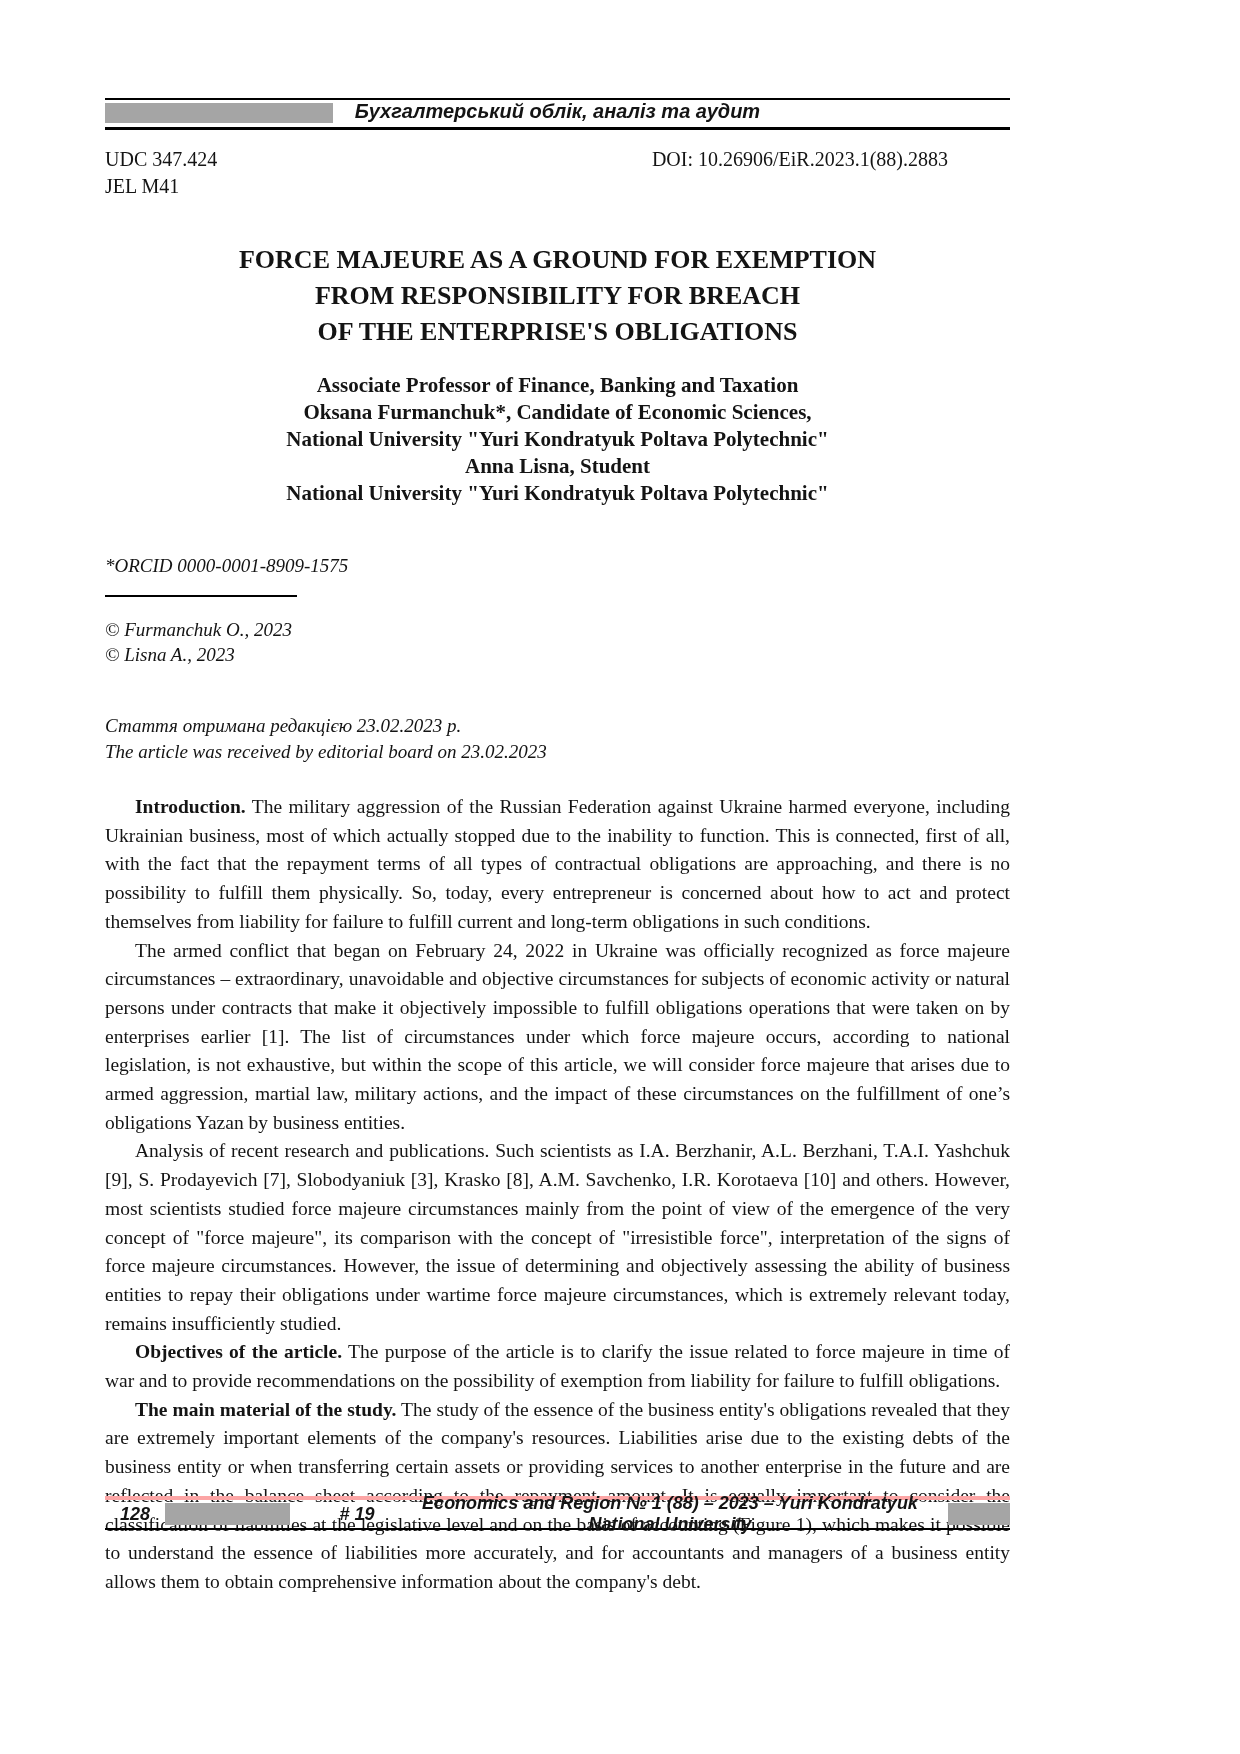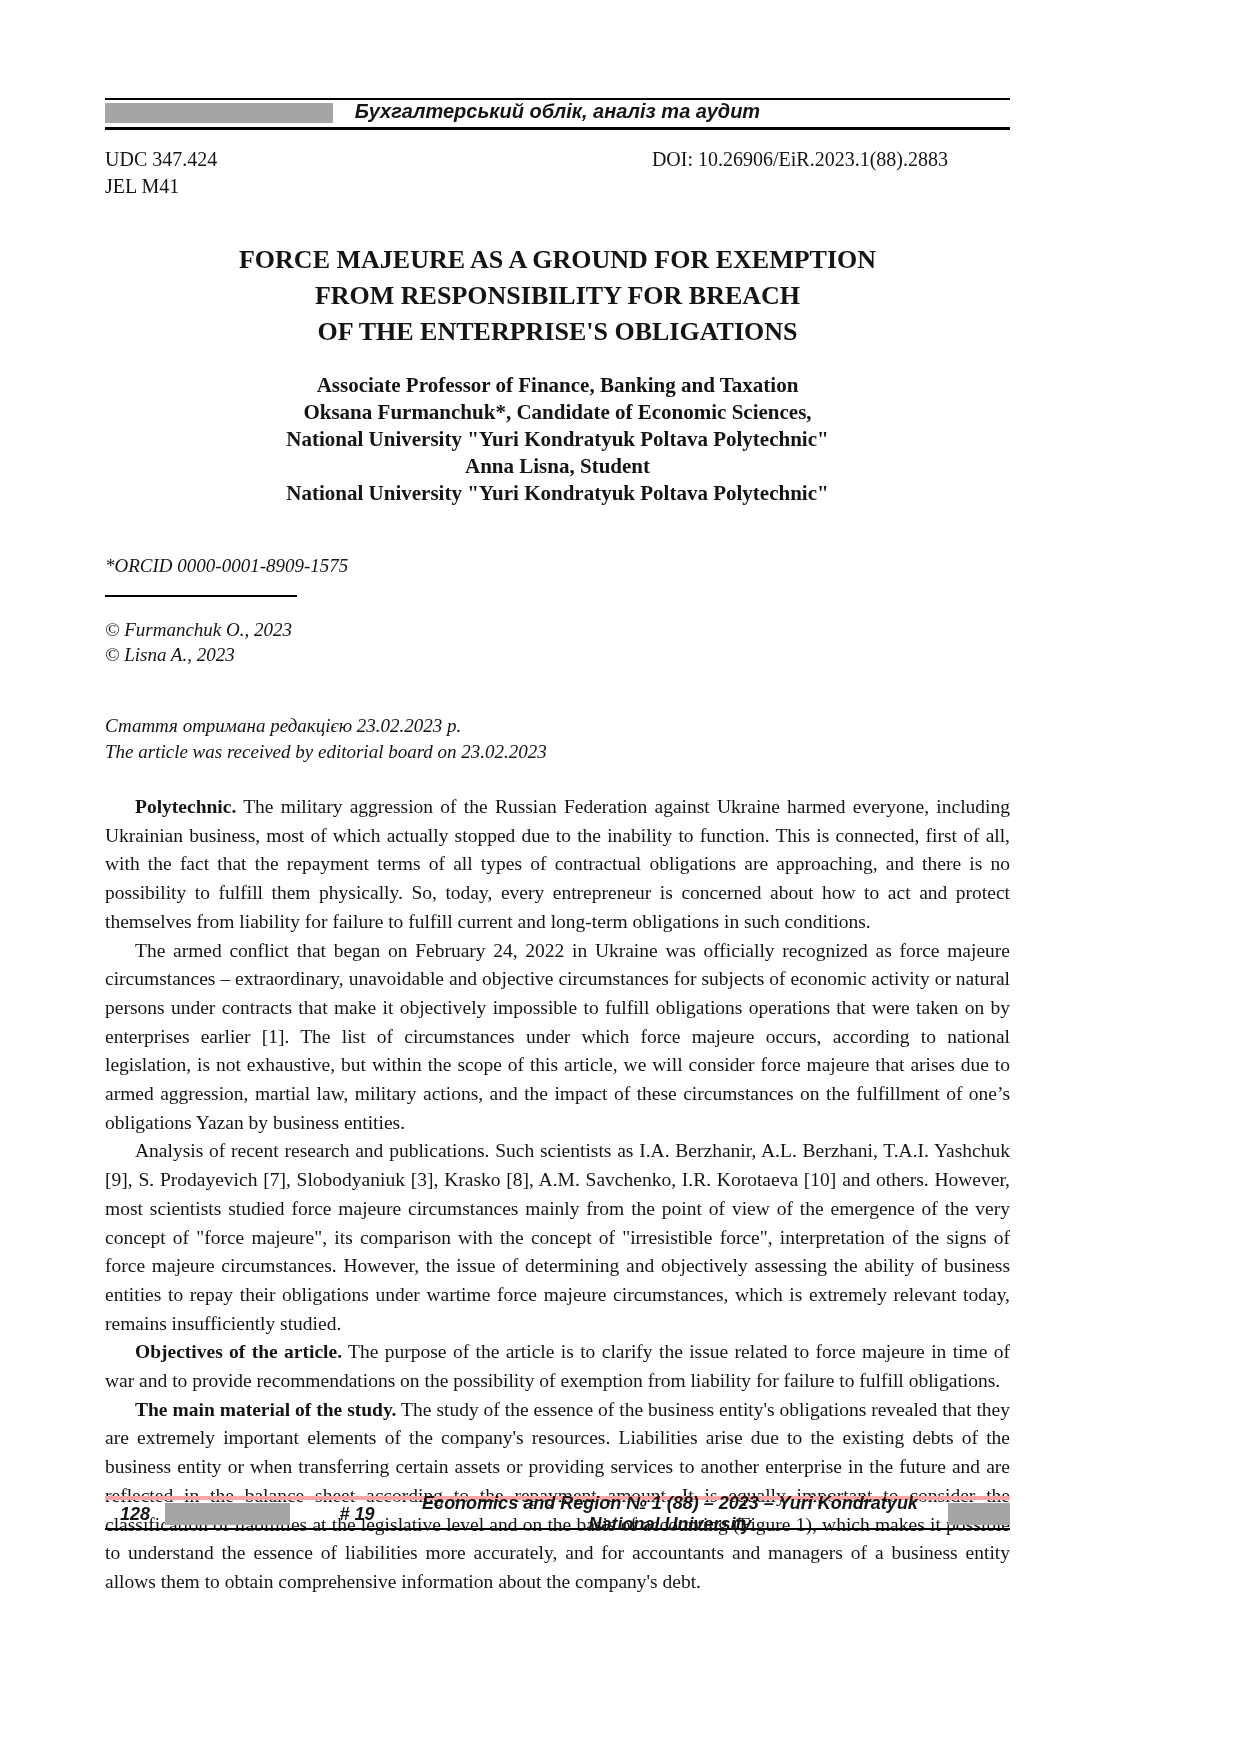--- a/index.html
+++ b/index.html
@@ -174,21 +174,21 @@
     <div>© Furmanchuk O., 2023</div>
     <div>© Lisna A., 2023</div>
   </div>
 
   <div class="received">
     <div>Стаття отримана редакцією 23.02.2023 р.</div>
     <div>The article was received by editorial board on 23.02.2023</div>
   </div>
 
   <div class="article-body">
-    <p><b>Polytechnic.</b>
+    <p><b>Introduction.</b>
       <span>The military aggression of the Russian Federation against Ukraine harmed everyone, including Ukrainian business, most of which actually stopped due to the inability to function. This is connected, first of all, with the fact that the repayment terms of all types of contractual obligations are approaching, and there is no possibility to fulfill them physically. So, today, every entrepreneur is concerned about how to act and protect themselves from liability for failure to fulfill current and long-term obligations in such conditions.</span></p>
     <p><b></b>
       <span>The armed conflict that began on February 24, 2022 in Ukraine was officially recognized as force majeure circumstances – extraordinary, unavoidable and objective circumstances for subjects of economic activity or natural persons under contracts that make it objectively impossible to fulfill obligations operations that were taken on by enterprises earlier [1]. The list of circumstances under which force majeure occurs, according to national legislation, is not exhaustive, but within the scope of this article, we will consider force majeure that arises due to armed aggression, martial law, military actions, and the impact of these circumstances on the fulfillment of one’s obligations Yazan by business entities.</span></p>
     <p><b></b>
       <span>Analysis of recent research and publications. Such scientists as I.A. Berzhanir, A.L. Berzhani, T.A.I. Yashchuk [9], S. Prodayevich [7], Slobodyaniuk [3], Krasko [8], A.M. Savchenko, I.R. Korotaeva [10] and others. However, most scientists studied force majeure circumstances mainly from the point of view of the emergence of the very concept of "force majeure", its comparison with the concept of "irresistible force", interpretation of the signs of force majeure circumstances. However, the issue of determining and objectively assessing the ability of business entities to repay their obligations under wartime force majeure circumstances, which is extremely relevant today, remains insufficiently studied.</span></p>
     <p><b>Objectives of the article.</b>
       <span>The purpose of the article is to clarify the issue related to force majeure in time of war and to provide recommendations on the possibility of exemption from liability for failure to fulfill obligations.</span></p>
     <p><b>The main material of the study.</b>
       <span>The study of the essence of the business entity's obligations revealed that they are extremely important elements of the company's resources. Liabilities arise due to the existing debts of the business entity or when transferring certain assets or providing services to another enterprise in the future and are reflected in the balance sheet according to the repayment amount. It is equally important to consider the classification of liabilities at the legislative level and on the basis of accounting (Figure 1), which makes it possible to understand the essence of liabilities more accurately, and for accountants and managers of a business entity allows them to obtain comprehensive information about the company's debt.</span></p>
   </div>

